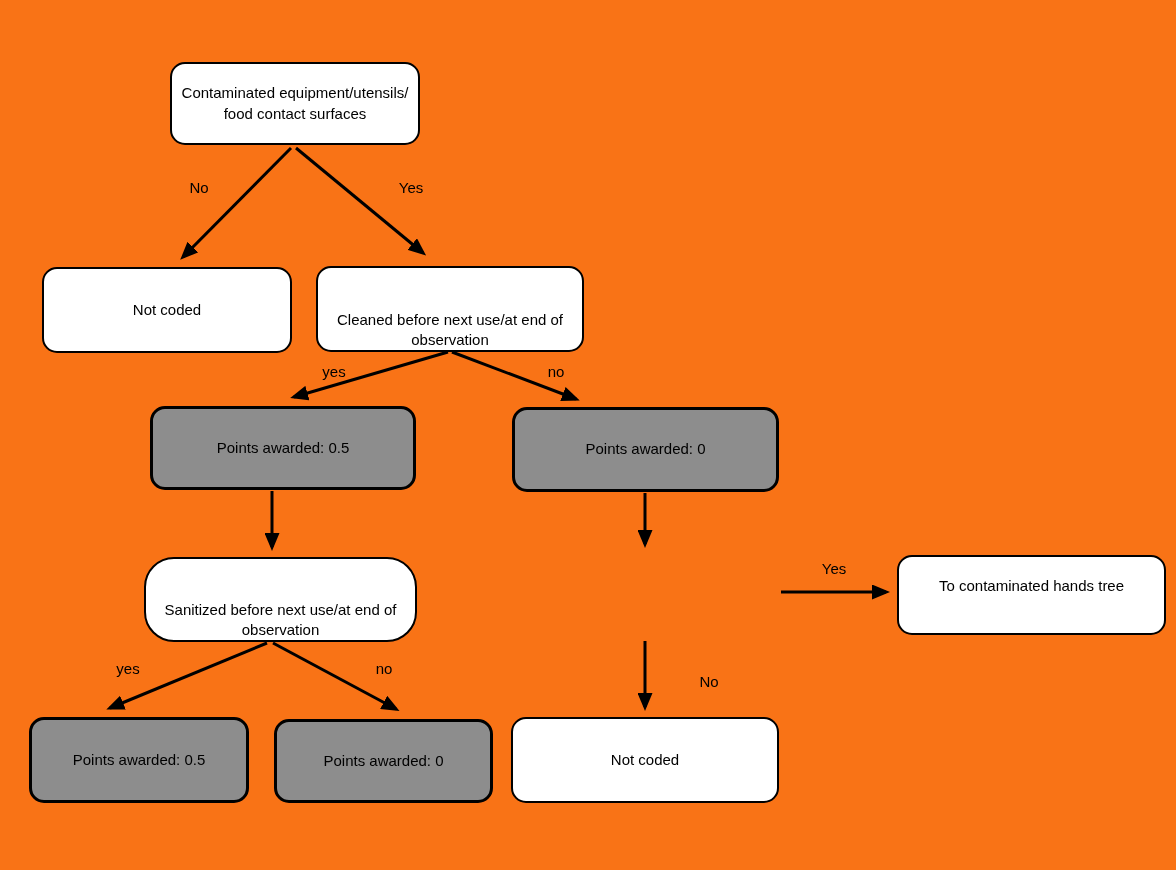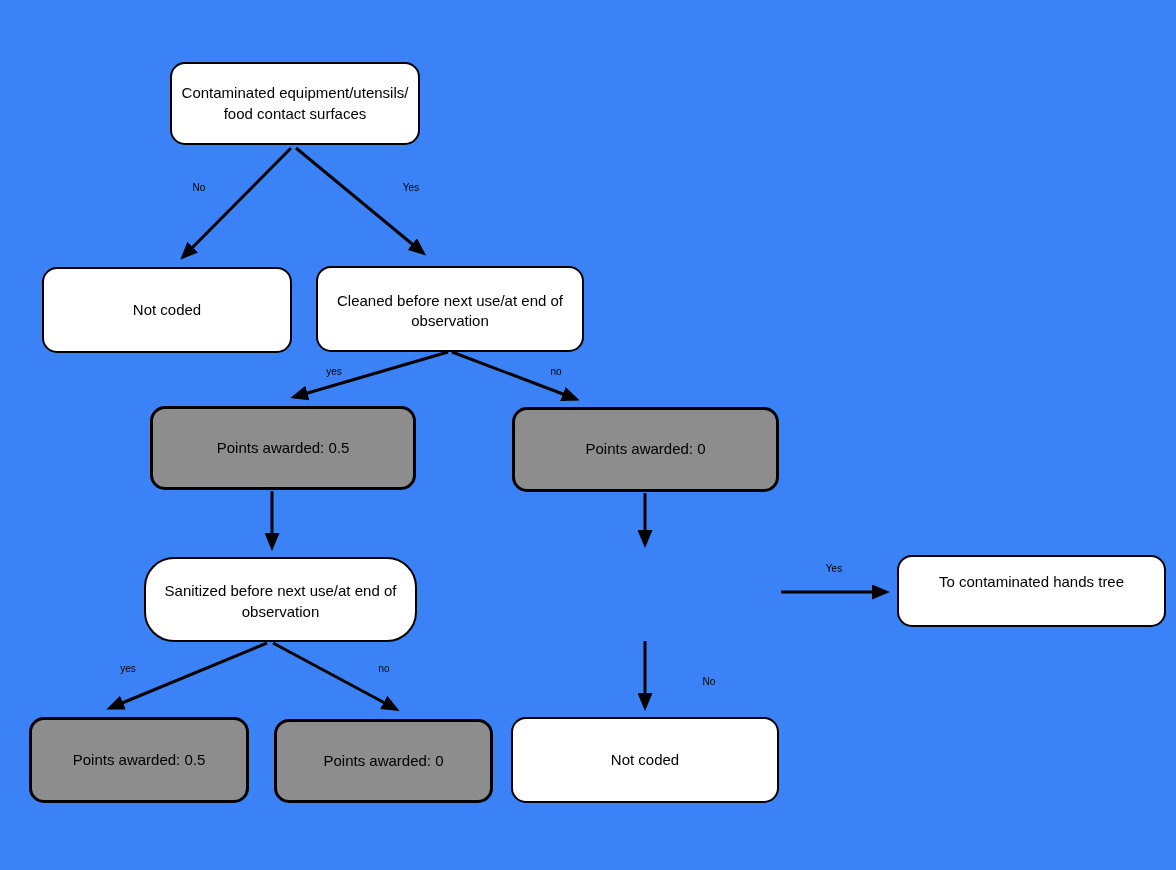--- a/index.html
+++ b/index.html
@@ -4,21 +4,21 @@
 <style>
   html, body {
     margin: 0;
     padding: 0;
     background: #ffffff;
   }
   .canvas {
     position: relative;
     width: 1176px;
     height: 870px;
-    background: #3b82f6;
+    background: #f97316;
     font-family: "Liberation Sans", sans-serif;
     color: #000000;
     overflow: hidden;
     text-decoration: underline;
   }
   .edges-layer {
     position: absolute;
     left: 0; top: 0;
     width: 1176px;
     height: 870px;
@@ -41,43 +41,43 @@
     text-align: center;
     font-size: 15px;
     line-height: 1.35;
     white-space: pre-line;
   }
   .node.outcome {
     background: #8d8d8d;
     border-width: 3px;
   }
   .node.text-top {
-    align-items: center;
+    align-items: flex-end;
     padding-top: 4px;
   }
   .node.text-raised {
     padding-bottom: 18px;
   }
   
   .n-root        { left: 170px; top:  62px; width: 250px; height: 83px; }
   .n-notcoded1   { left:  42px; top: 267px; width: 250px; height: 86px; }
   .n-cleaned     { left: 316px; top: 266px; width: 268px; height: 86px; }
   .n-points05a   { left: 150px; top: 406px; width: 266px; height: 84px; }
   .n-points0a    { left: 512px; top: 407px; width: 267px; height: 85px; }
   .n-sanitized   { left: 144px; top: 557px; width: 273px; height: 85px; border-radius: 30px; }
   .n-didhands    { left: 511px; top: 554px; width: 268px; height: 86px; }
-  .n-totree      { left: 897px; top: 555px; width: 269px; height: 72px; }
+  .n-totree      { left: 897px; top: 555px; width: 269px; height: 80px; }
   .n-points05b   { left:  29px; top: 717px; width: 220px; height: 86px; }
   .n-points0b    { left: 274px; top: 719px; width: 219px; height: 84px; }
   .n-notcoded2   { left: 511px; top: 717px; width: 268px; height: 86px; }
   
   .edge-label {
     position: absolute;
     transform: translate(-50%, -50%);
-    font-size: 10px;
+    font-size: 15px;
     white-space: nowrap;
     text-align: center;
   }
   .el-root-no       { left: 199px; top: 187px; }
   .el-root-yes      { left: 411px; top: 187px; }
   .el-cleaned-yes   { left: 334px; top: 371px; }
   .el-cleaned-no    { left: 556px; top: 371px; }
   .el-sanitized-yes { left: 128px; top: 668px; }
   .el-sanitized-no  { left: 384px; top: 668px; }
   .el-hands-yes     { left: 834px; top: 568px; }

